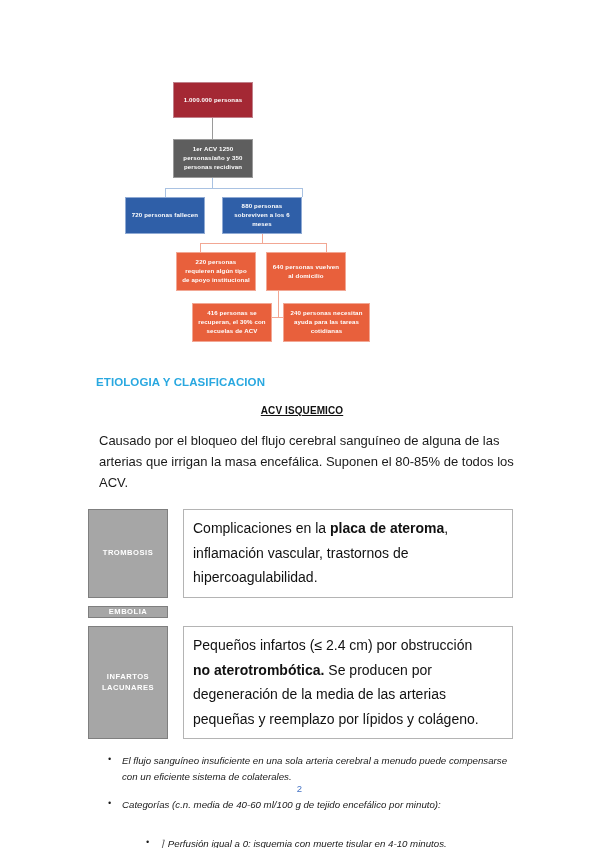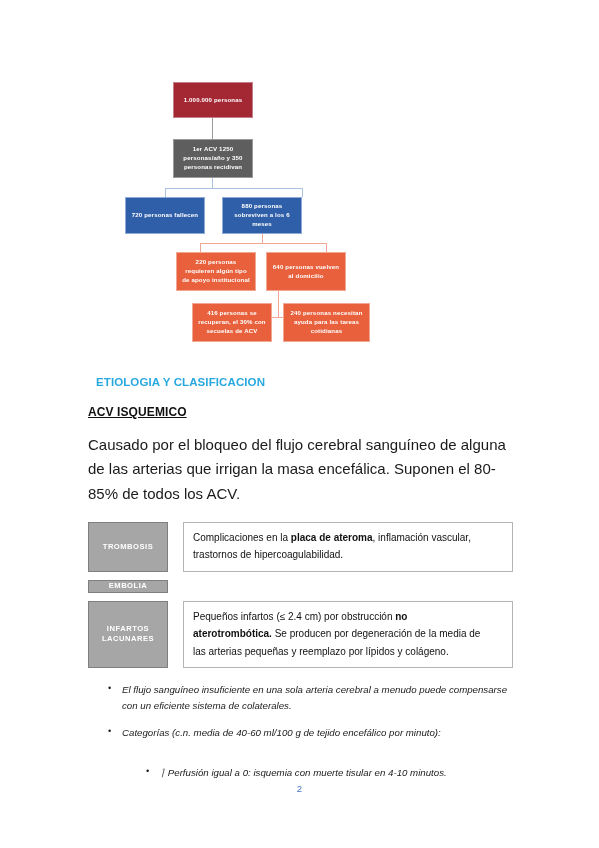--- a/index.html
+++ b/index.html
@@ -63,29 +63,30 @@
   }
   h2.section-title {
     margin: 8px;
     font-size: 11.5px;
     font-weight: 700;
     color: #29A8E0;
     letter-spacing: 0.1px;
   }
   h3.sub-title {
     margin: 17px 0 0 0;
-    font-size: 12px;
+    font-size: 10px;
     font-weight: 700;
     color: #111111;
     text-decoration: underline;
     letter-spacing: 0.1px;
+    text-align: center;
   }
   p.body-text {
-    margin: 14px 0 0 0;
-    font-size: 15px;
+    margin: 14px 0 0 11px;
+    font-size: 13px;
     line-height: 1.62;
     color: #1a1a1a;
   }
 
   
   .tbl {
     margin-top: 16px;
     width: 425px;
   }
   .trow {
@@ -107,21 +108,21 @@
     justify-content: center;
     text-align: center;
     line-height: 1.4;
   }
   .tgap { width: 15px; flex: none; }
   .tdesc {
     box-sizing: border-box;
     flex: 1;
     border: 1px solid #B4B4B4;
     padding: 6px 26px 7px 9px;
-    font-size: 10px;
+    font-size: 14px;
     line-height: 1.75;
     color: #111111;
   }
   .tdesc b { font-weight: 700; }
 
   
   ul.lvl1 {
     margin: 14px 0 0 0;
     padding-left: 34px;
     list-style: none;

